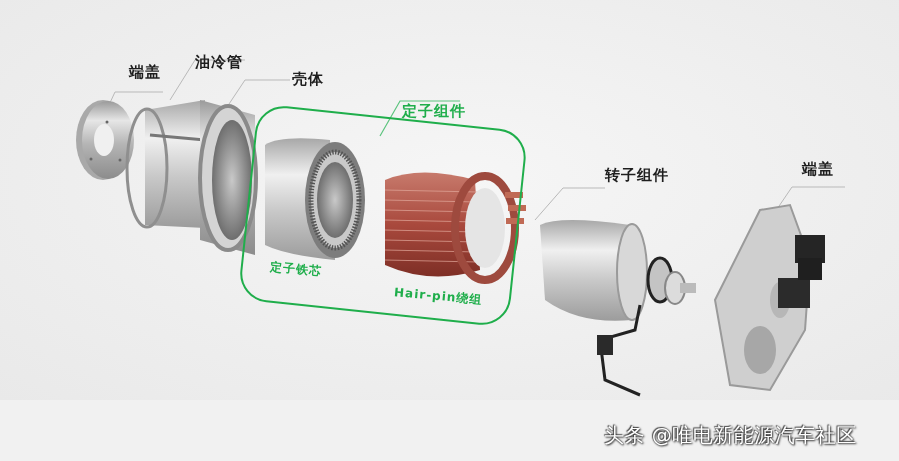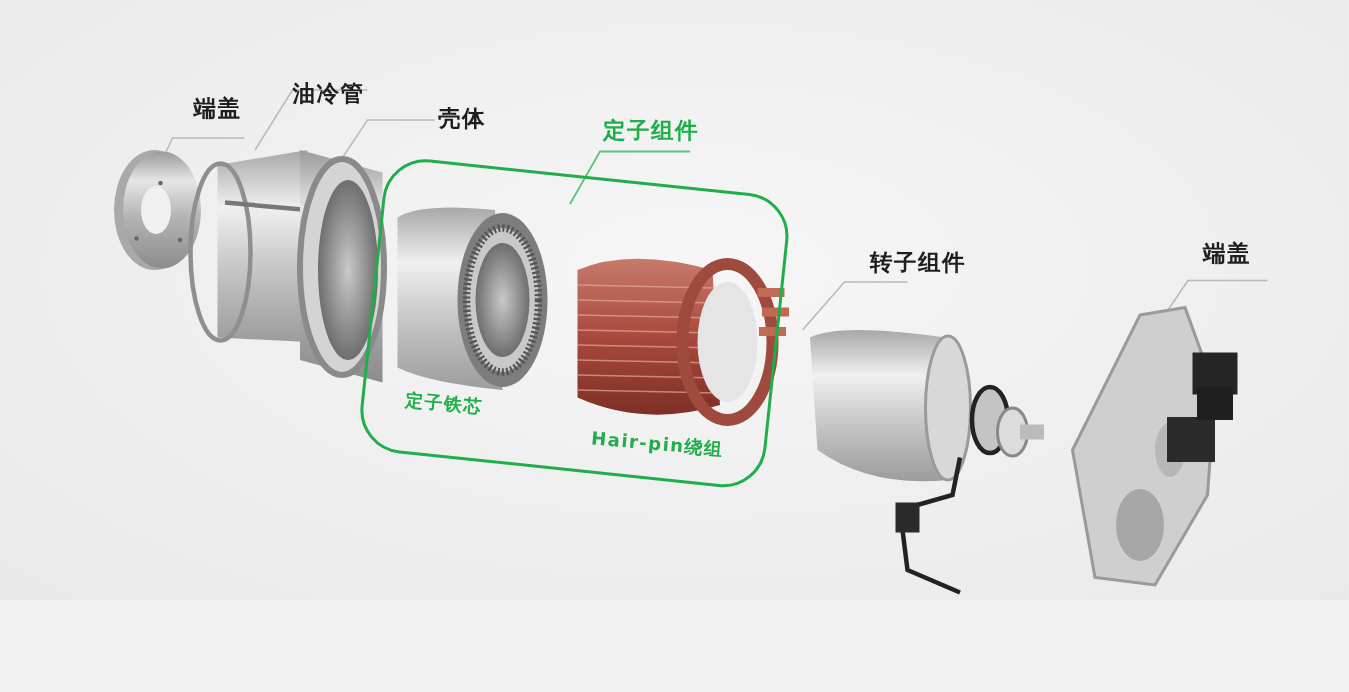--- a/index.html
+++ b/index.html
@@ -1,20 +1,20 @@
 <!DOCTYPE html>
 <html><head>
 <meta charset="utf-8">
 <style>
   html,body{margin:0;padding:0;}
   body{width:899px;height:461px;overflow:hidden;background:#f1f1f1;font-family:"DejaVu Sans",sans-serif;}
   #stage{position:relative;width:899px;height:400px;background:radial-gradient(ellipse at 50% 45%,#f6f6f6 0%,#eeeeee 60%,#e9e9e9 100%);padding-left:32px;}
   svg.art{position:absolute;left:0;top:0;}
   .label{position:absolute;font-size:15px;font-weight:bold;color:#1e1e1e;white-space:nowrap;letter-spacing:1px;}
-  .label.green{color:#1fae4b;}
+  .label.green{color:#1fae4b;margin-top:24px;}
   .label.green-sm{color:#1fae4b;font-size:12px;}
   .watermark{position:absolute;left:604px;top:422px;font-size:20px;color:#ffffff;white-space:nowrap;
     text-shadow:0 0 2px #333,1px 1px 2px #333,-1px -1px 1px #555;letter-spacing:0.5px;}
 </style>
 </head>
 <body>
 
 <div id="stage">
 
   <svg class="art" width="899" height="461" viewBox="0 0 899 461">
@@ -119,16 +119,17 @@
       <rect x="798" y="258" width="24" height="22" fill="#1f1f1f"></rect>
     </g>
   </svg>
 
   <div class="label" style="left:129px;top:63px;">端盖</div>
   <div class="label" style="left:195px;top:53px;font-family:Liberation Mono, monospace;">油冷管</div>
   <div class="label" style="left:253px;top:70px;margin-left:39px;">壳体</div>
   <div class="label green" style="left:402px;top:78px;">定子组件</div>
   <div class="label green-sm" style="left:270px;top:261px;transform:rotate(5deg);">定子铁芯</div>
   <div class="label green-sm" style="left:394px;top:288px;transform:rotate(5deg);">Hair-pin绕组</div>
-  <div class="label" style="left:580px;top:166px;">转子组件</div>
+  <div class="label" style="left:605px;top:166px;">转子组件</div>
   <div class="label" style="left:802px;top:160px;">端盖</div>
 
+  <div class="watermark">头条 @唯电新能源汽车社区</div>
 </div>
 
 </body></html>

